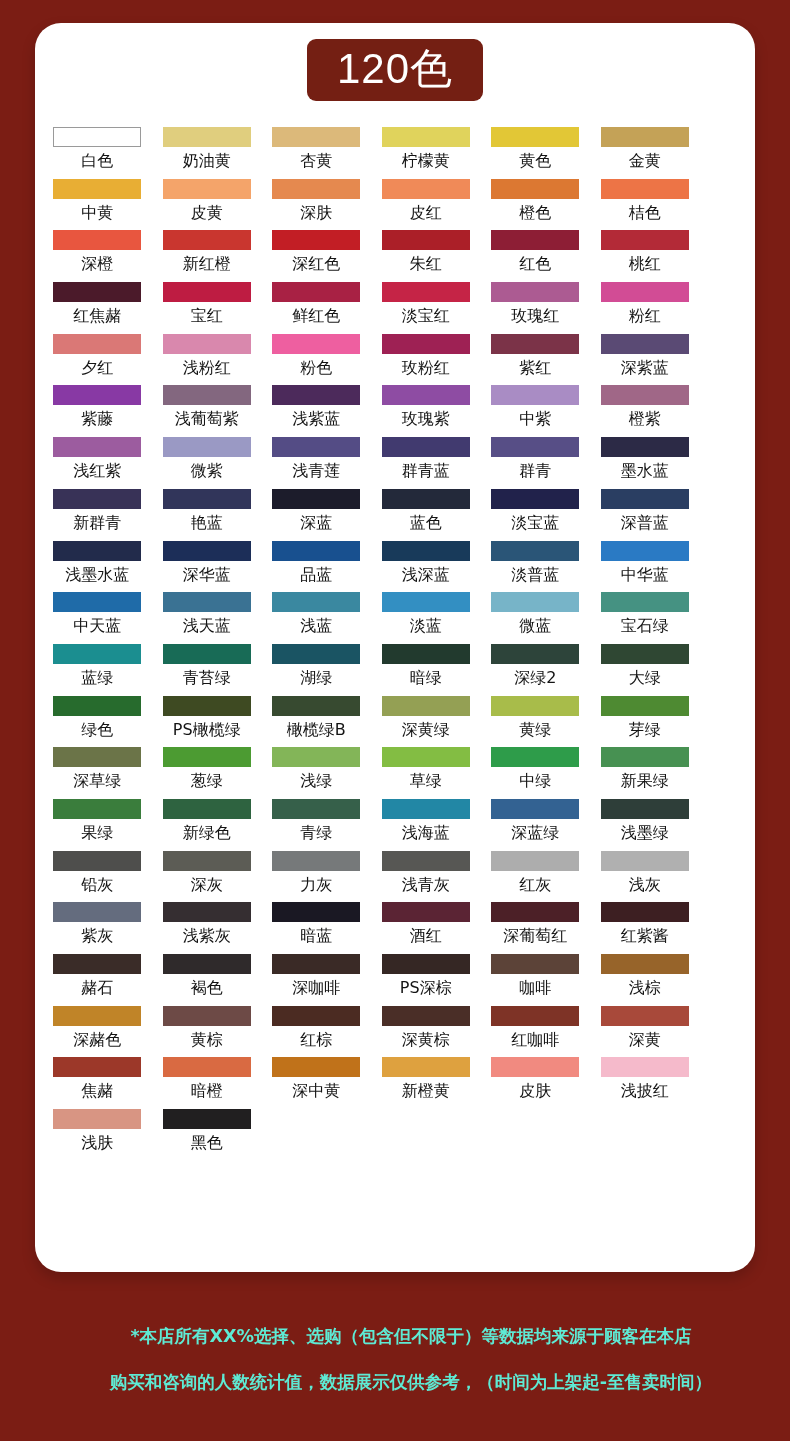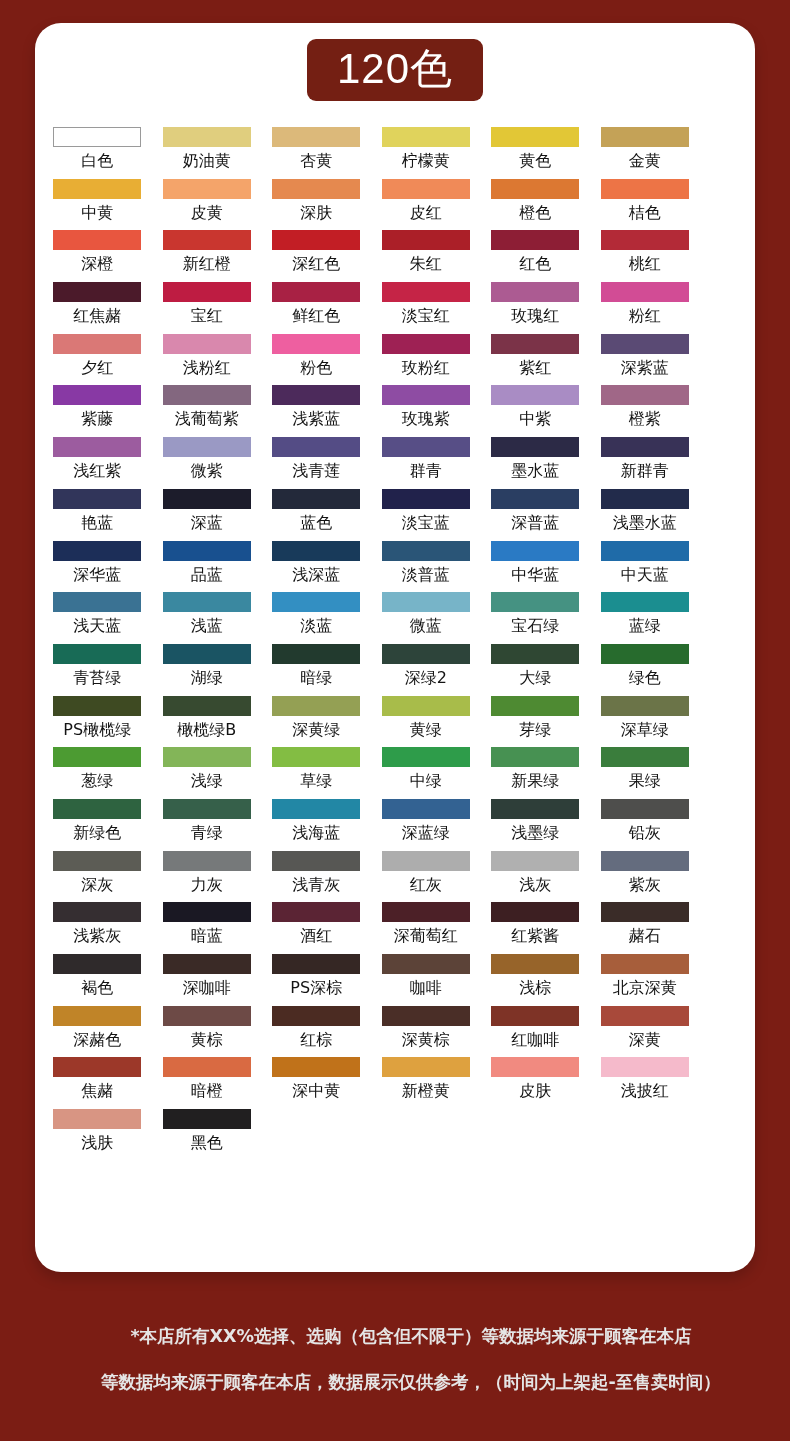--- a/index.html
+++ b/index.html
@@ -259,20 +259,24 @@
       </div>
       <div class="cell">
         <span class="sw" style="background: rgb(154, 153, 196);"></span>
         <span class="lbl">微紫</span>
       </div>
       <div class="cell">
         <span class="sw" style="background: rgb(84, 76, 133);"></span>
         <span class="lbl">浅青莲</span>
       </div>
       <div class="cell">
+        <span class="sw" style="background: rgb(65, 58, 111);"></span>
+        <span class="lbl">群青蓝</span>
+      </div>
+      <div class="cell">
         <span class="sw" style="background: rgb(87, 78, 134);"></span>
         <span class="lbl">群青</span>
       </div>
       <div class="cell">
         <span class="sw" style="background: rgb(44, 42, 70);"></span>
         <span class="lbl">墨水蓝</span>
       </div>
       <div class="cell">
         <span class="sw" style="background: rgb(56, 50, 87);"></span>
         <span class="lbl">新群青</span>
@@ -507,24 +511,20 @@
       </div>
       <div class="cell">
         <span class="sw" style="background: rgb(92, 67, 56);"></span>
         <span class="lbl">咖啡</span>
       </div>
       <div class="cell">
         <span class="sw" style="background: rgb(151, 100, 42);"></span>
         <span class="lbl">浅棕</span>
       </div>
       <div class="cell">
-        <span class="sw" style="background: rgb(167, 94, 59);"></span>
-        <span class="lbl">北京深黄</span>
-      </div>
-      <div class="cell">
         <span class="sw" style="background: rgb(192, 132, 40);"></span>
         <span class="lbl">深赭色</span>
       </div>
       <div class="cell">
         <span class="sw" style="background: rgb(109, 74, 70);"></span>
         <span class="lbl">黄棕</span>
       </div>
       <div class="cell">
         <span class="sw" style="background: rgb(75, 43, 34);"></span>
         <span class="lbl">红棕</span>
@@ -568,18 +568,18 @@
       <div class="cell">
         <span class="sw" style="background: rgb(216, 149, 131);"></span>
         <span class="lbl">浅肤</span>
       </div>
       <div class="cell">
         <span class="sw" style="background: rgb(33, 31, 32);"></span>
         <span class="lbl">黑色</span>
       </div>
     </div>
 
-  <div class="footer" style="color: #e5e5e5; padding-left: 32px;">
+  <div class="footer" style="color: #5eead4; padding-left: 32px;">
     <span class="ln">*本店所有XX%选择、选购（包含但不限于）等数据均来源于顾客在本店</span>
-    <span class="ln">等数据均来源于顾客在本店，数据展示仅供参考，（时间为上架起-至售卖时间）</span>
+    <span class="ln">购买和咨询的人数统计值，数据展示仅供参考，（时间为上架起-至售卖时间）</span>
   </div>
 
 </div>
 
 </body></html>

